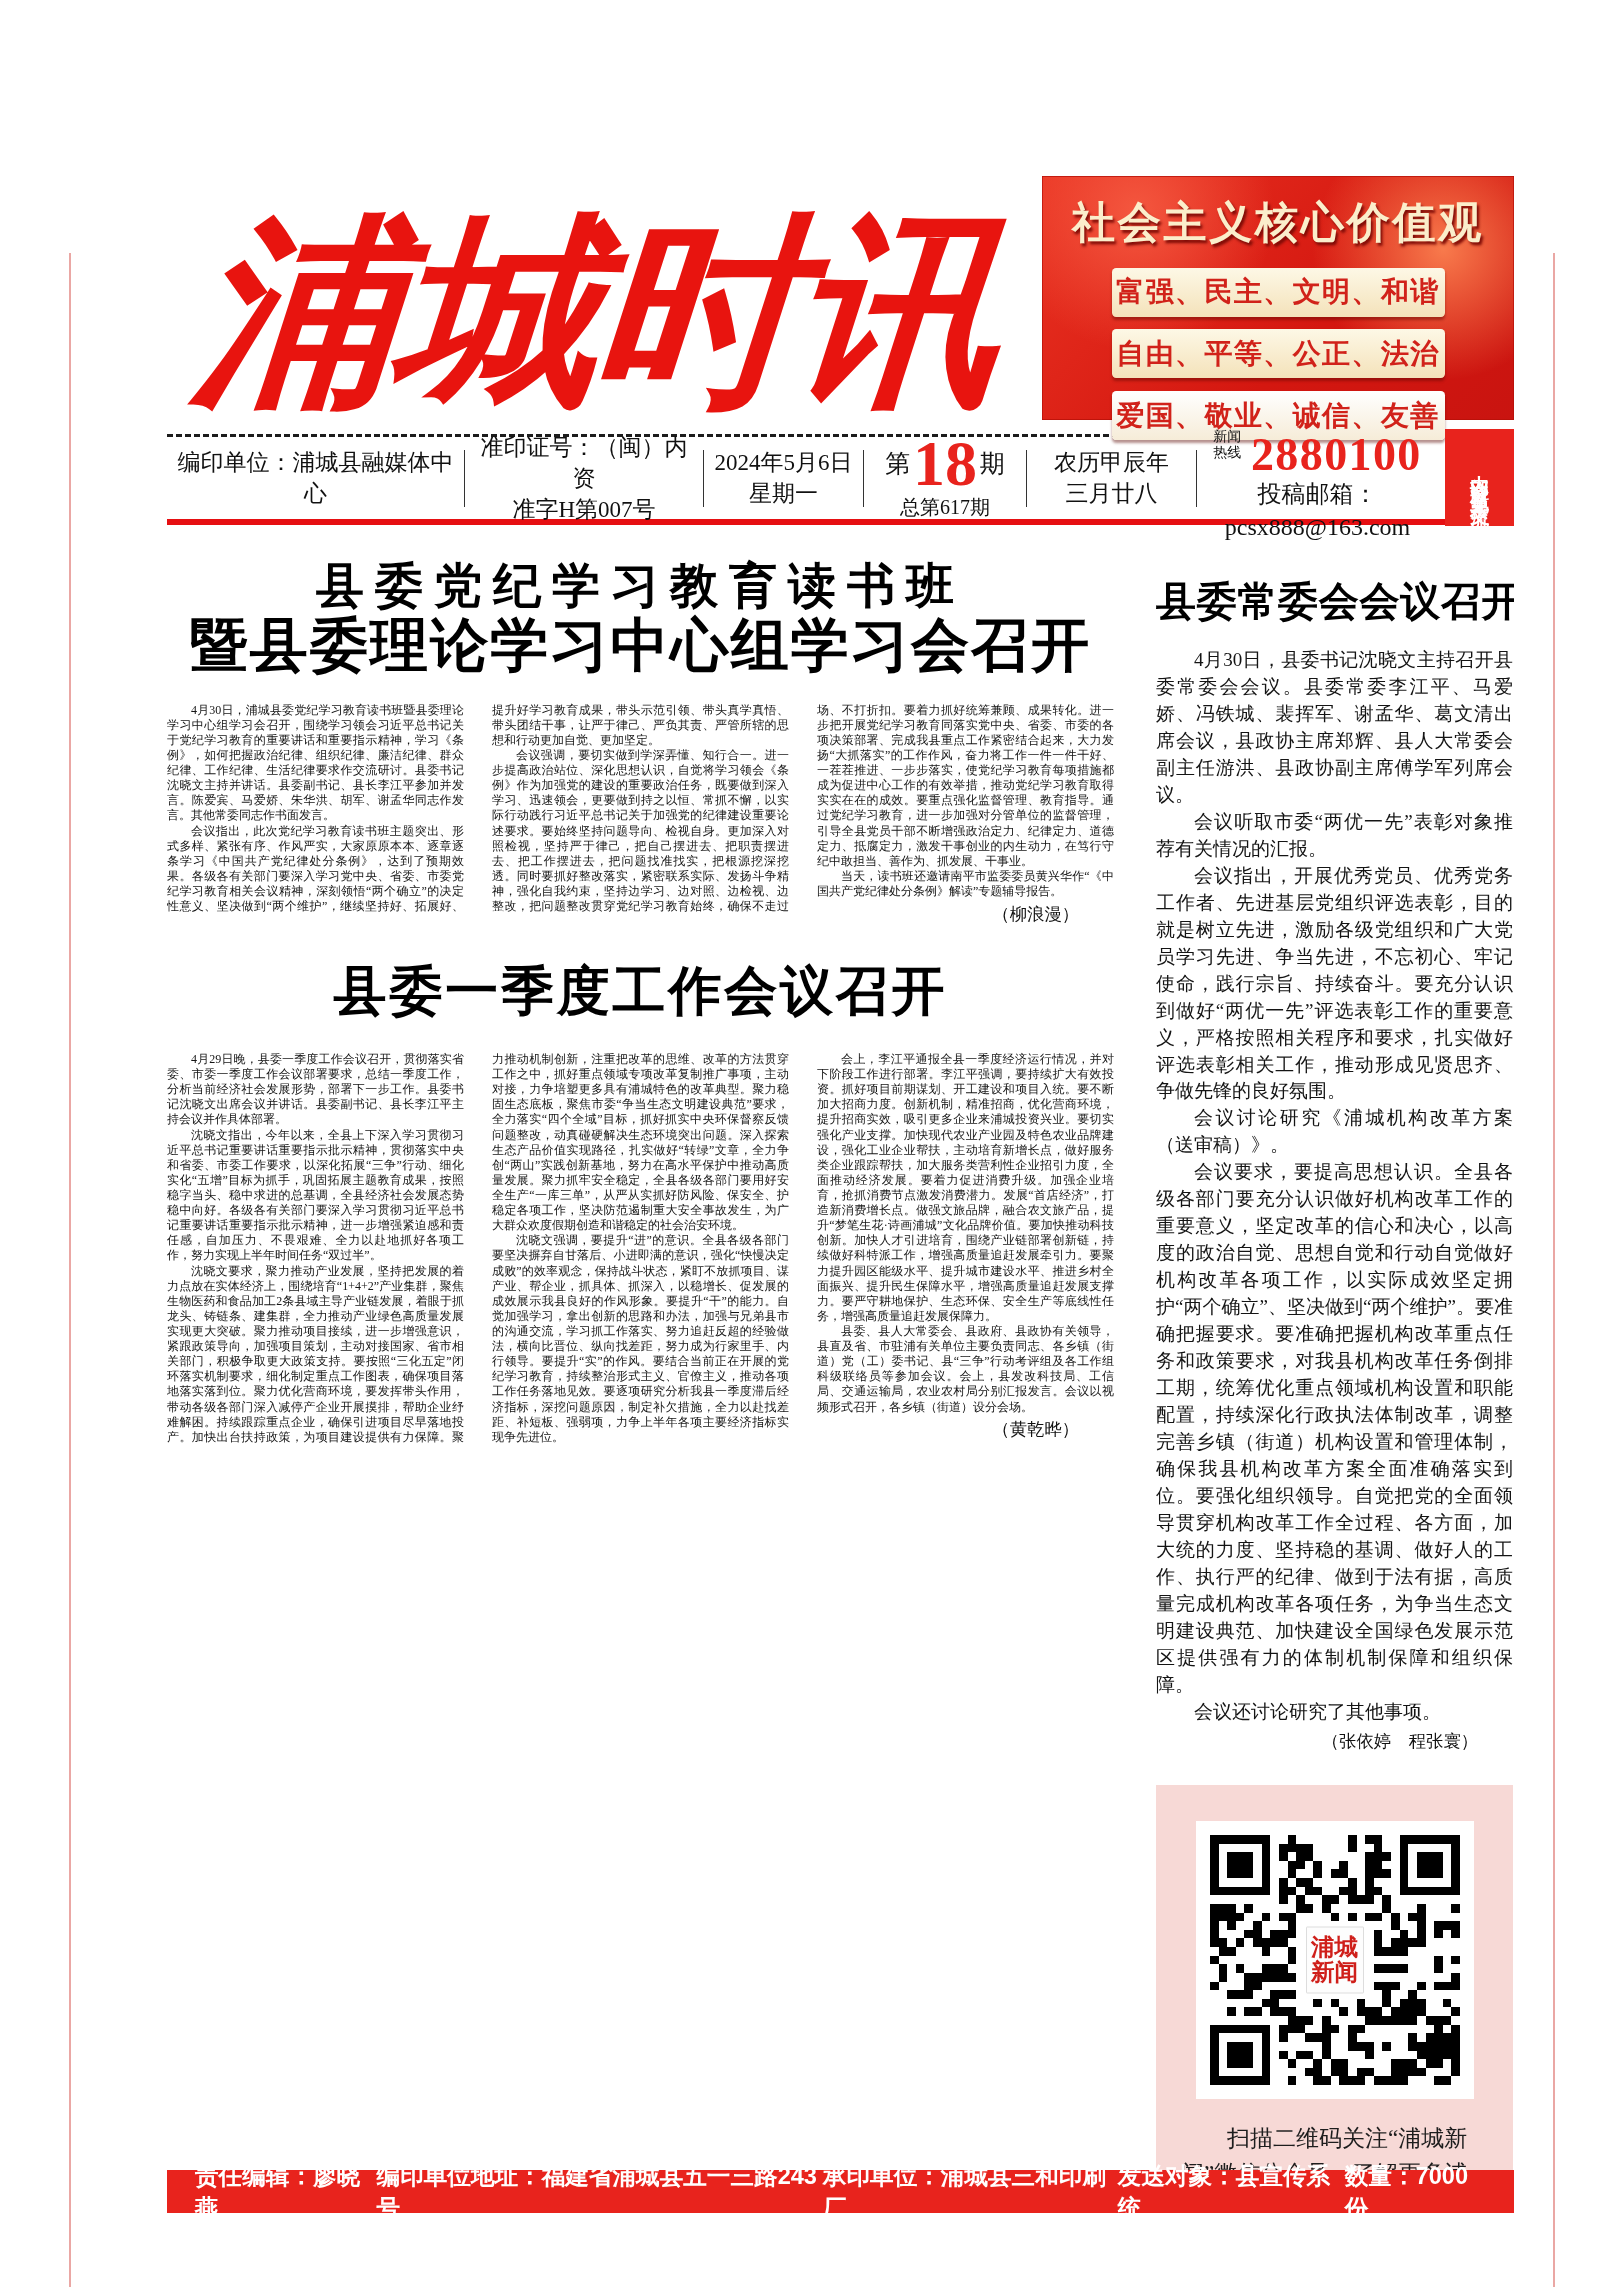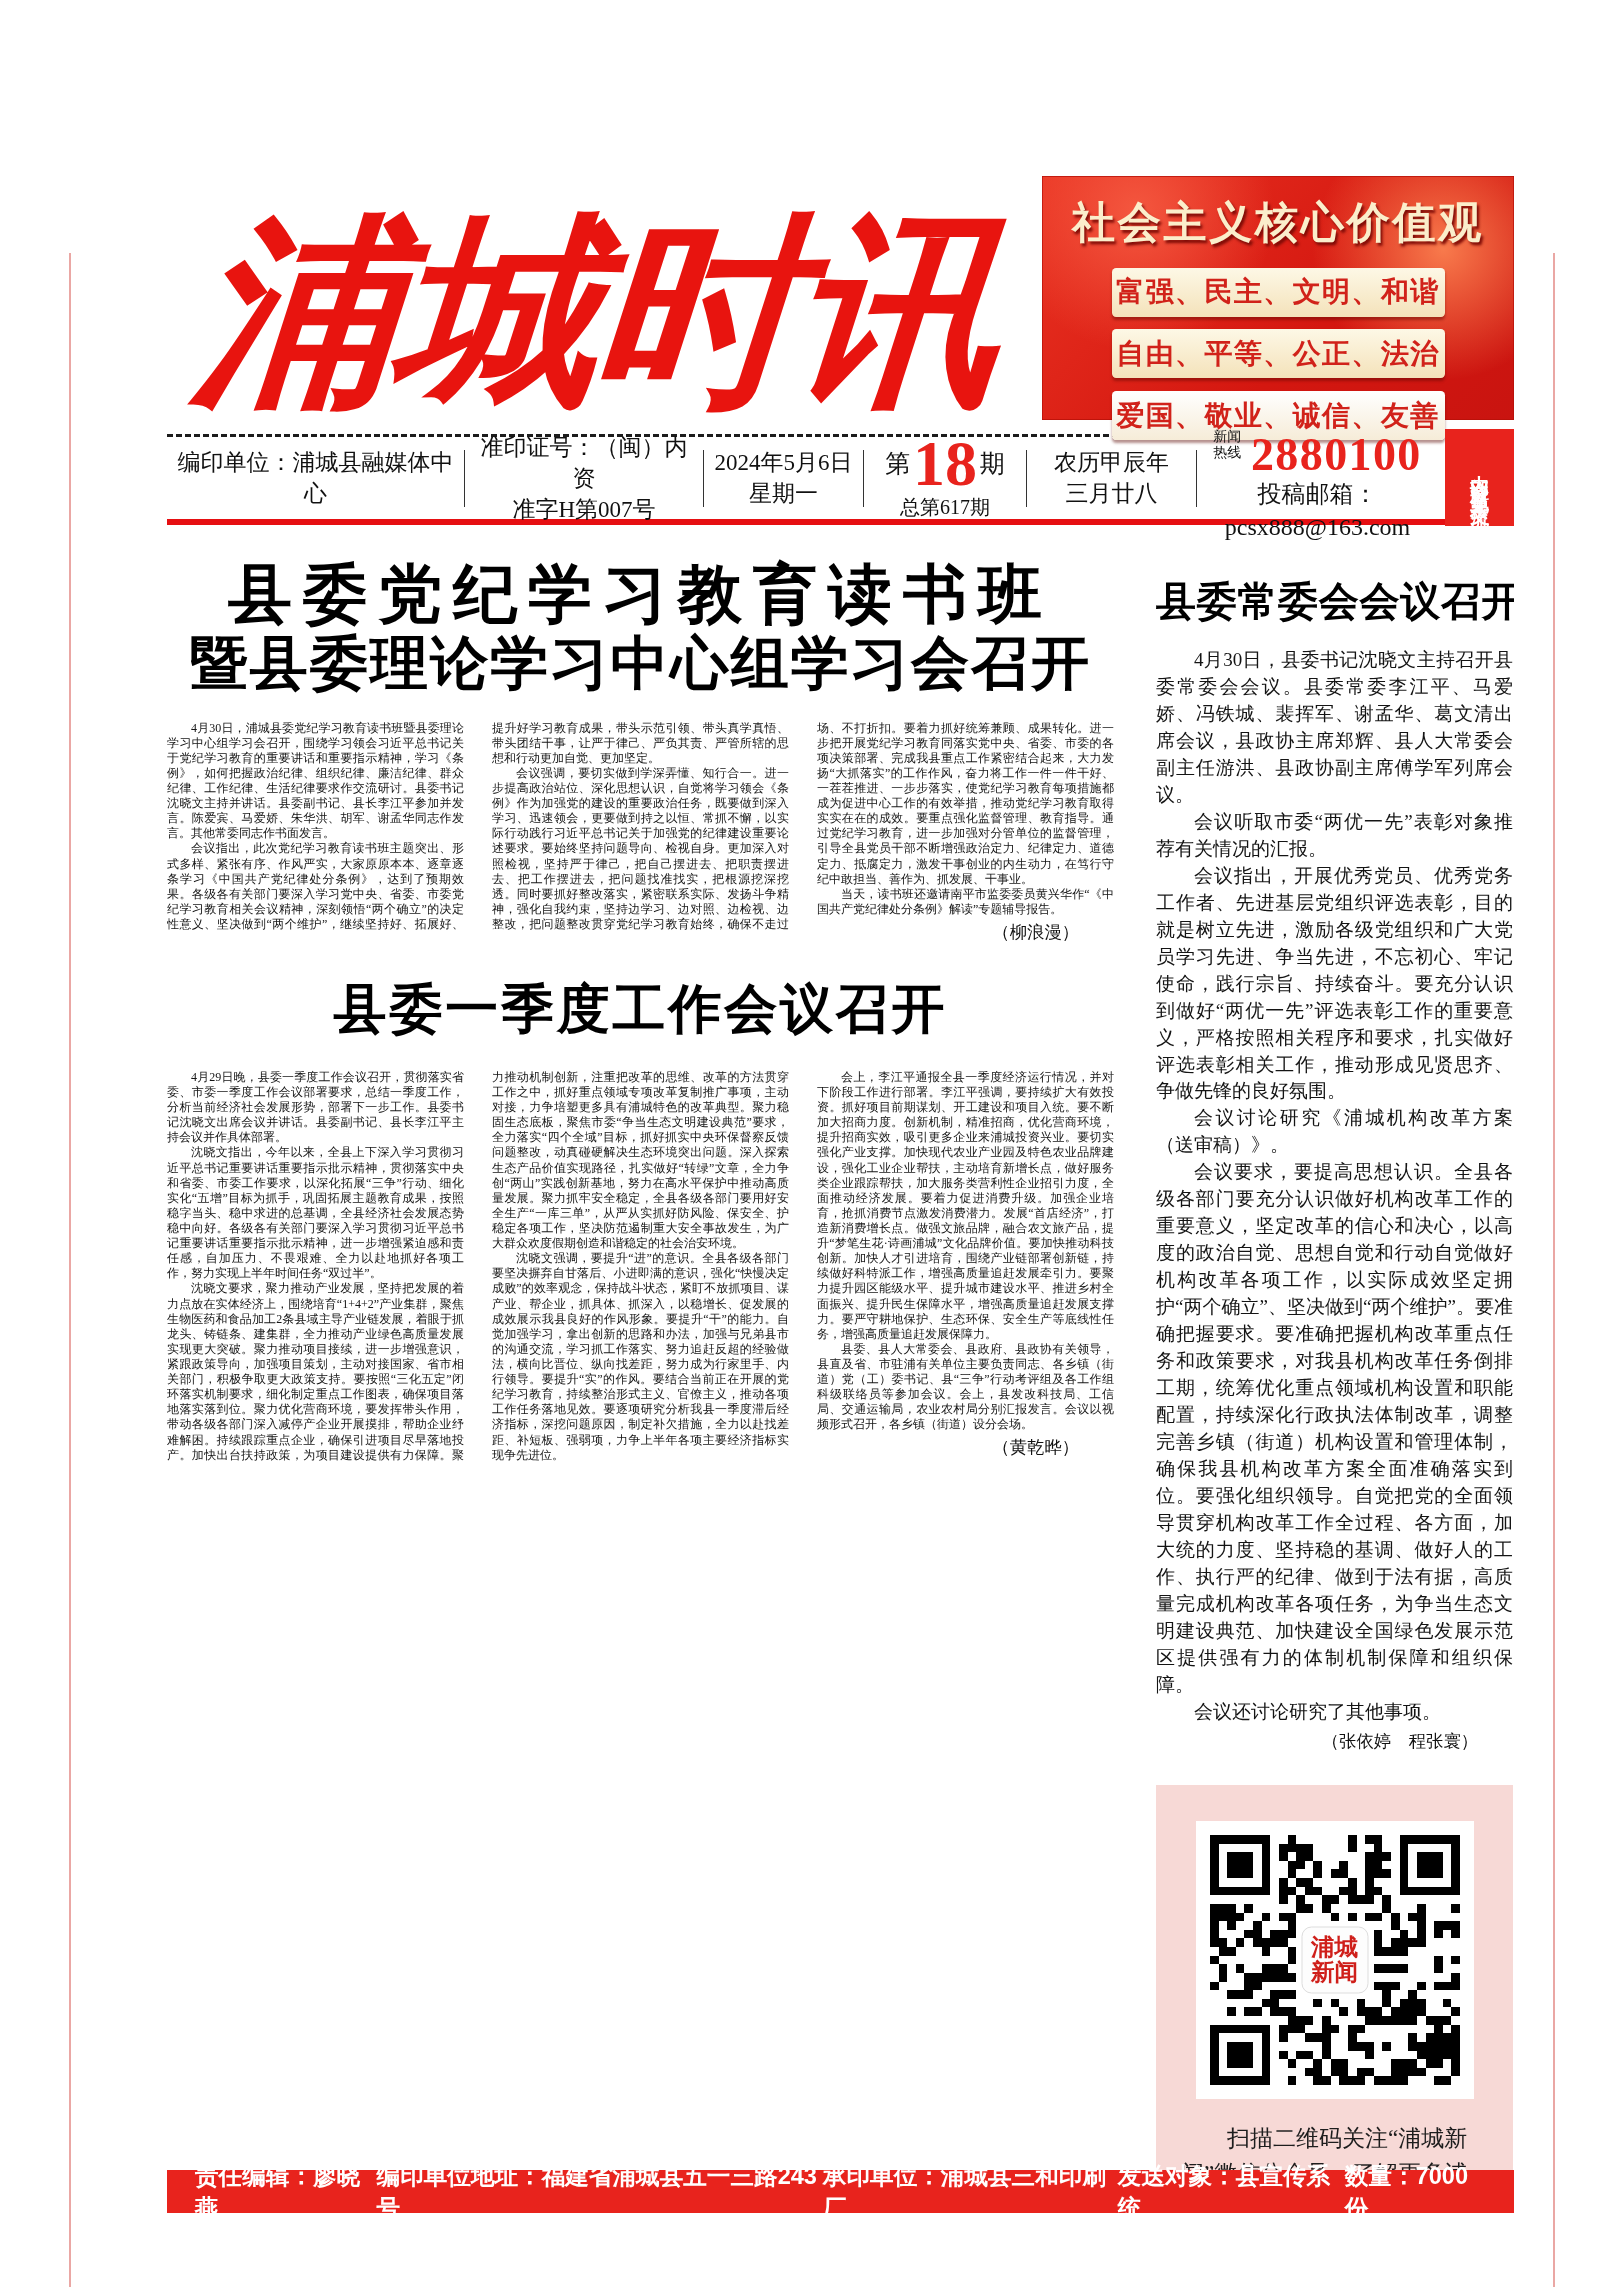--- a/index.html
+++ b/index.html
@@ -67,39 +67,39 @@
     background:#e8231d; color:#fff; display:flex; justify-content:center; align-items:center;
     writing-mode:vertical-rl; font-family:"Liberation Sans",sans-serif; font-weight:bold;
     font-size:19px; letter-spacing:4.2px; gap:4.2px; padding:4.2px 0;
   }
   .red-rule { height:6.2px; background:#e60f12; }
 
   
   .content { display:grid; grid-template-columns:947px 357px; column-gap:42px;
              margin-top:23.6px; height:1631px; overflow:hidden; }
   .hl-main { text-align:center; font-family:"Liberation Sans",sans-serif; font-weight:900; color:#000; margin:9.7px 0 23.6px; }
-  .hl-main .l1 { font-size:64px; letter-spacing:11px; line-height:1.12; white-space:nowrap; }
+  .hl-main .l1 { font-size:48px; letter-spacing:11px; line-height:1.12; white-space:nowrap; }
   .hl-main .l2 { font-size:58px;  letter-spacing:2.1px;  line-height:1.15; white-space:nowrap; }
   .cols3 { column-count:3; column-gap:28px; }
   article p.bodyp { font-size:12px; line-height:1.26; text-align:justify; text-indent:2em; color:#141414; }
   p.byline { font-size:17.4px; text-align:right; padding-right:2em; margin-top:2.8px; }
   .hl-mid { text-align:center; font-family:"Liberation Sans",sans-serif; font-weight:900; color:#000;
             font-size:53px; letter-spacing:2.8px; margin:30.5px 0 23.6px; }
 
   
   .sidebar { display:flex; flex-direction:column; }
   .hl-side { text-align:center; font-family:"Liberation Serif",serif; font-weight:900; color:#000;
              font-size:40px; letter-spacing:0.7px; margin:25px 0 18px; white-space:nowrap; }
   .sidebar p.bodyp { font-size:19px; line-height:1.42; }
   .qr-box { margin-top:32px; background:#f7d9d6; padding:36px 25px 21px; }
   .qr-white { position:relative; width:278px; height:278px; margin:0 auto; background:#fff;
               display:flex; align-items:center; justify-content:center; }
   .qr-seal {
     position:absolute; left:50%; top:50%; transform:translate(-50%,-50%);
-    width:67px; height:67px; background:#fdfdfd; border:1.4px solid #ddd; border-radius:10px;
+    width:58px; height:67px; background:#fdfdfd; border:1.4px solid #ddd; border-radius:1px;
     display:flex; align-items:center; justify-content:center; box-shadow:0 0 0 2.8px #fff;
   }
   .qr-seal span { display:block; width:2em; font-family:"Liberation Sans",sans-serif; font-weight:900;
                   font-size:23.6px; line-height:1.05; color:#cf1f1a; text-align:center; }
   .qr-caption { font-size:23px; line-height:1.5; text-indent:2em; color:#1d1d1d; margin-top:23.6px; }
 
   
   .footer {
     position:absolute; left:167px; width:1347px; top:2170px; height:43px;
     background:#e8231d; color:#fff; display:flex; justify-content:space-between; align-items:center;

